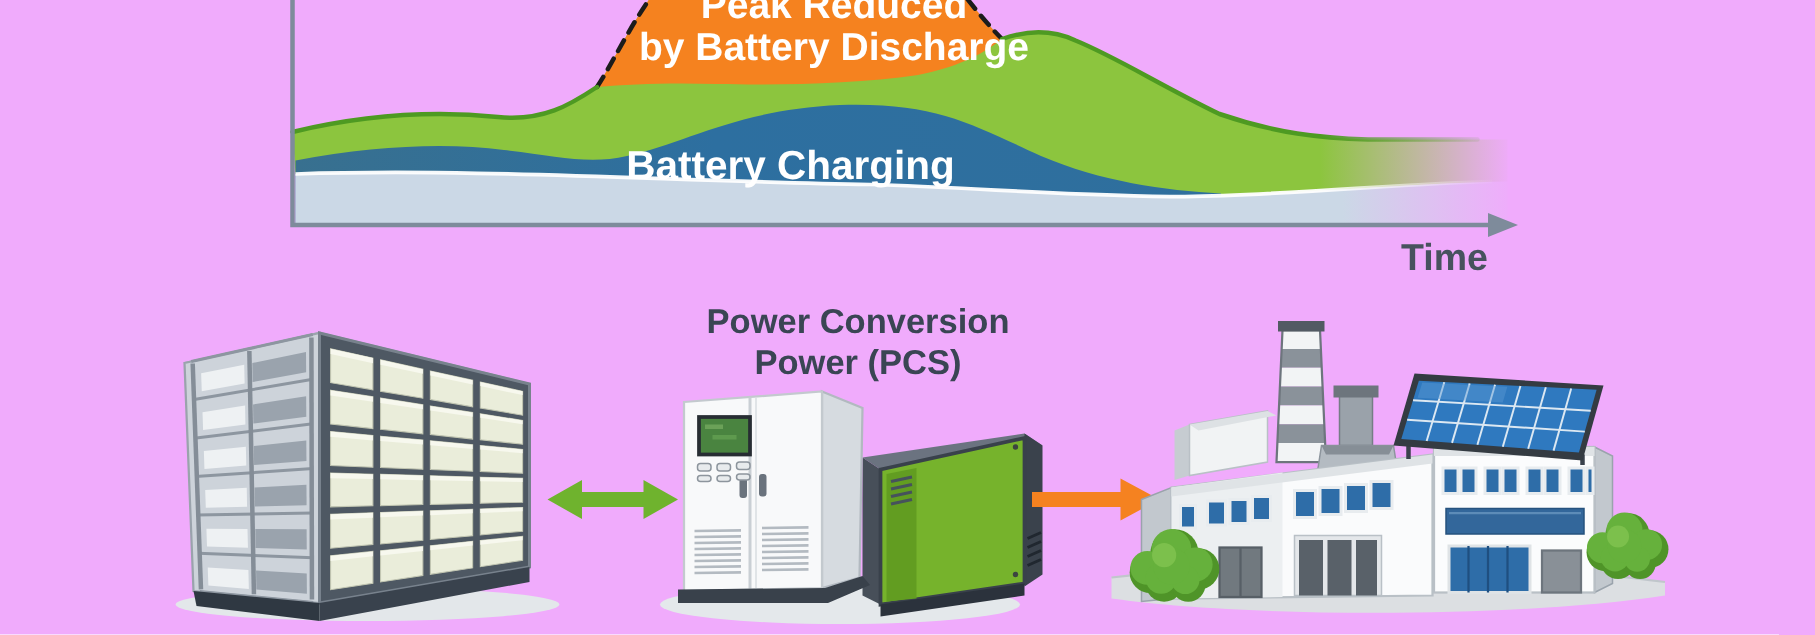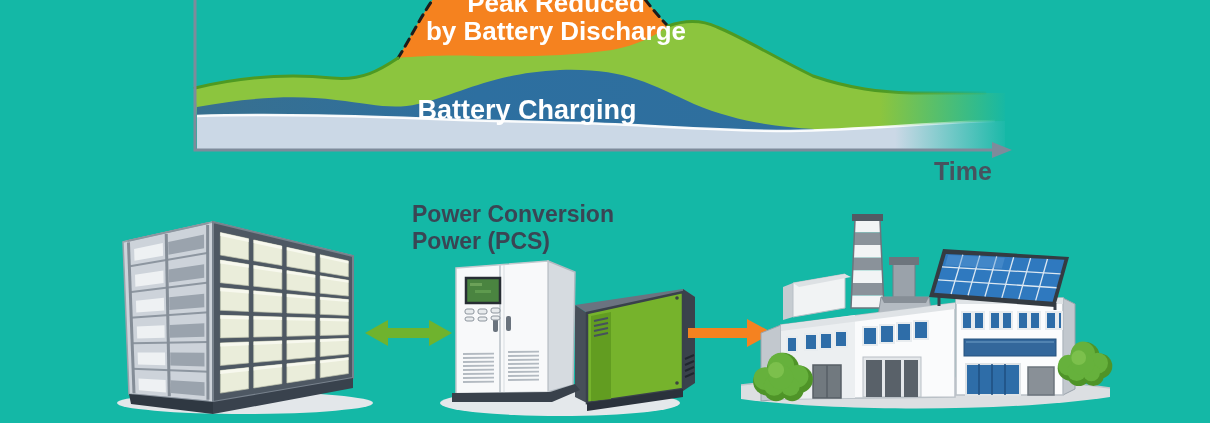--- a/index.html
+++ b/index.html
@@ -1,22 +1,22 @@
 <!DOCTYPE html>
 <html><head>
 <meta charset="utf-8">
 <style>
   html,body{margin:0;padding:0;background:#fff;}
-  .stage{position:relative;width:1210px;height:423px;background:#14b8a6;overflow:hidden;
+  .stage{position:relative;width:1210px;height:423px;background:#f0abfc;overflow:hidden;
          font-family:"Liberation Sans",sans-serif;}
   .abs{position:absolute;}
   svg text{font-family:"Liberation Sans",sans-serif;}
   .chart-label{font-weight:bold;fill:#ffffff;}
   .axis-label{font-weight:bold;fill:#47525e;}
-  .pcs-label{position:absolute;left:412px;top:201px;width:320px;
+  .pcs-label{position:absolute;left:412px;top:201px;width:320px;text-align:center;
              font-size:23px;line-height:27px;font-weight:bold;color:#3a4554;}
 </style>
 </head>
 <body>
 
 <div class="stage">
 
   <svg class="abs" style="left:0;top:0" width="1210" height="192" viewBox="0 0 1210 192">
     <defs>
       <linearGradient id="gfade" gradientUnits="userSpaceOnUse" x1="880" y1="0" x2="1008" y2="0">

